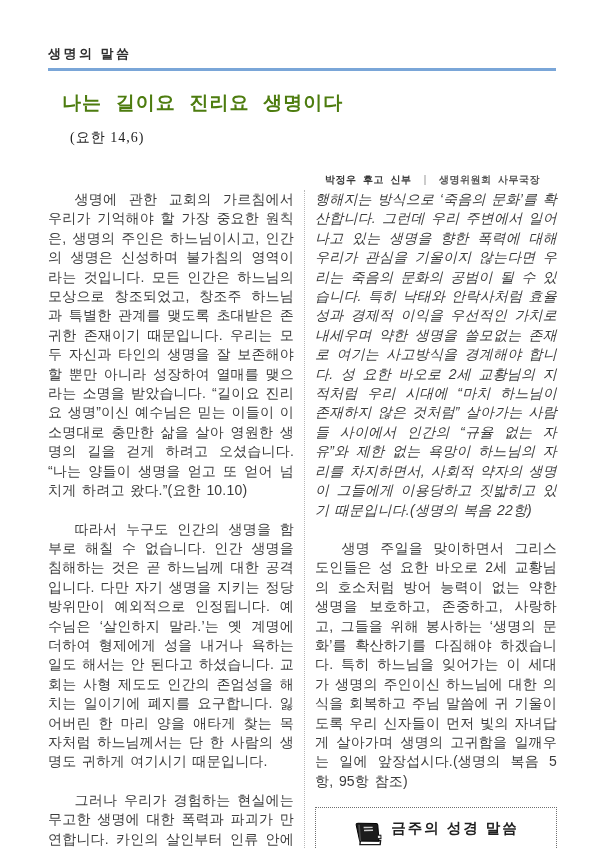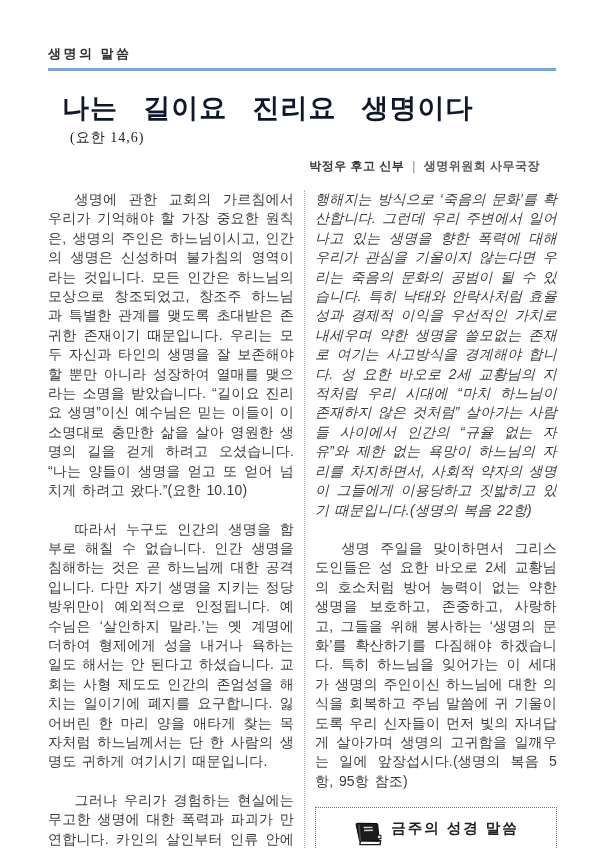--- a/index.html
+++ b/index.html
@@ -31,45 +31,46 @@
     left: 48px;
     top: 68px;
     width: 508px;
     height: 3px;
     background: #7aa6d8;
   }
   .doc-title {
     position: absolute;
     left: 62px;
     top: 90px;
-    font-family: Liberation Mono, monospace;
-    font-size: 27px;
+    font-family: Liberation Serif, serif;
+    font-size: 19px;
     font-weight: 700;
-    color: #0f172a;
+    color: #4d7c0f;
     letter-spacing: 1px;
     word-spacing: 8px;
     white-space: nowrap;
   }
   .doc-title-ref {
     position: absolute;
     left: 70px;
     top: 129px;
     font-family: "Liberation Serif", "DejaVu Serif", serif;
     font-size: 14px;
     color: #1c1c1c;
     letter-spacing: 1px;
   }
   .byline {
     position: absolute;
     right: 44px;
-    top: 158px;
-    font-size: 12px;
+    top: 173px;
+    font-size: 10px;
     color: #4a4a4a;
     letter-spacing: 0.5px;
     white-space: nowrap;
+    font-family: Liberation Mono, monospace;
   }
   .byline .name { font-weight: 700; color: #383838; }
   .byline .divider { color: #8a8a8a; margin: 0 4px; }
   .byline .role { font-weight: 700; color: #575757; }
 
   .body-columns {
     position: absolute;
     left: 48px;
     top: 190px;
     width: 509px;

